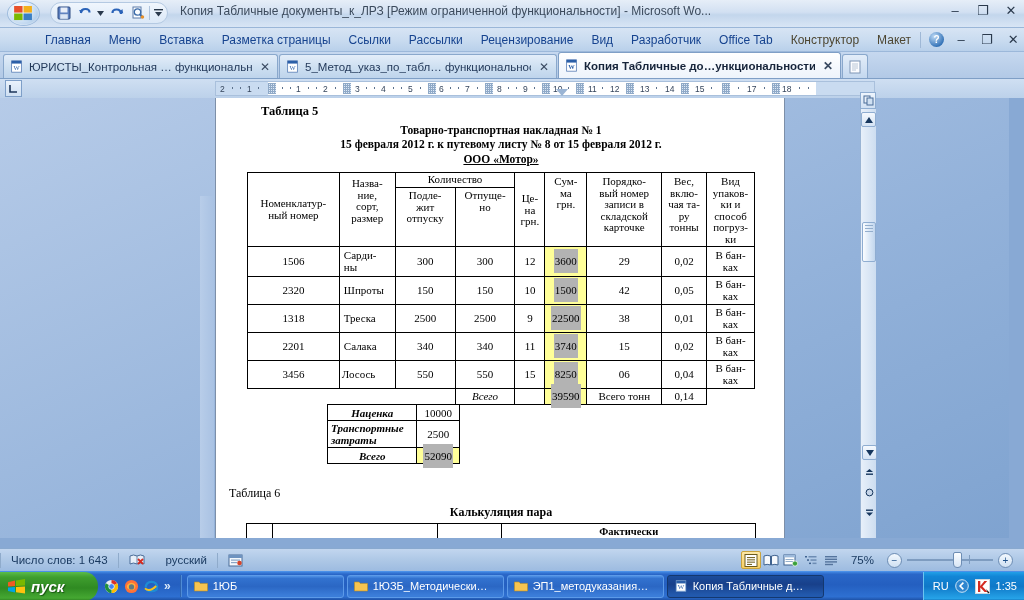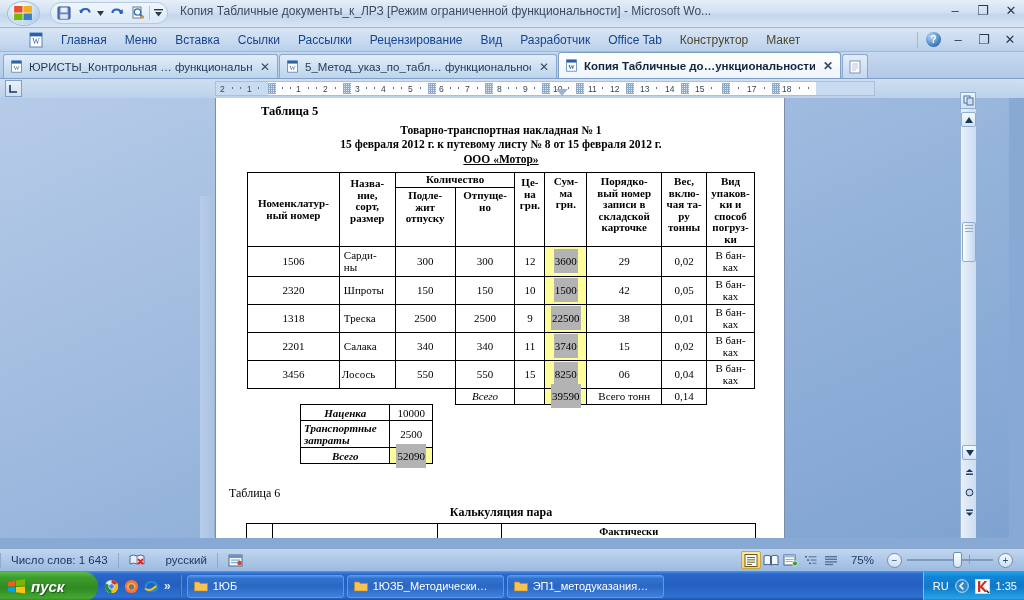--- a/index.html
+++ b/index.html
@@ -2,21 +2,21 @@
 <html><head>
 <meta charset="utf-8">
 <style>
   * { box-sizing: border-box; margin: 0; padding: 0; }
   html, body {
     width: 1024px; height: 600px;
     overflow: hidden;
     font-family: "Liberation Sans", sans-serif;
     background: #88a9d4;
   }
-  #app { position: relative; width: 976px; height: 600px; }
+  #app { position: relative; width: 876px; height: 600px; }
 
   
   .titlebar {
     position: absolute; left: 0; top: 0; width: 1024px; height: 28px;
     background: linear-gradient(to bottom,#e6eef8 0%,#d2e0f2 45%,#c3d6ec 55%,#d8e5f5 100%);
     border-bottom: 1px solid #9ab6d8;
   }
   .office-orb {
     position: absolute; left: 3px; top: 0px; width: 40px; height: 27px;
     border-radius: 0 0 20px 20px/0 0 14px 14px;
@@ -174,28 +174,28 @@
     font-family: "Liberation Serif", serif;
   }
   table.doc td, table.doc th {
     border: 1px solid #000;
     padding: 1px 2px;
     text-align: center;
     vertical-align: middle;
     font-weight: normal;
     line-height: 11.5px;
   }
-  table.doc thead td { vertical-align: middle; font-weight: bold; }
+  table.doc thead td { vertical-align: middle; }
   .hl { background: #ffff99; }
   .fld { background: #b3b3b3; padding: 6px 1px; }
 
   table.sum {
     border-collapse: collapse; font-size: 11px;
     font-family: "Liberation Serif", serif;
-    margin-left: 84px; margin-top: -1px;
+    margin-left: 111px; margin-top: -1px;
   }
   table.sum td { border: 1px solid #000; padding: 1px 3px; vertical-align: middle; }
   .lbl { font-style: italic; font-weight: bold; text-align: center; }
   .numc { text-align: center; }
 
   .cap6 { font-size: 12px; margin-left: 13px; margin-top: 22px; }
   .t6title { text-align:center; font-weight:bold; font-size:12px; margin-top:4px;}
   table.doc6 { border-collapse: collapse; width: 510px; margin: 3px auto 0 auto; font-size: 10.5px;}
   table.doc6 td { border: 1px solid #000; height: 16px; text-align:center; font-weight:bold;}
 
@@ -357,20 +357,21 @@
 
   <div class="ribbonbar">
     <svg class="wordicon-small" viewBox="0 0 16 16">
       <rect x="2" y="1" width="12" height="14" fill="#ffffff" stroke="#5a7fb5"></rect>
       <rect x="2" y="1" width="12" height="3.4" fill="#2b5fa8"></rect>
       <text x="8" y="12" font-size="8" fill="#2b5fa8" text-anchor="middle" font-family="Liberation Serif, serif">W</text>
     </svg>
     <div class="rtab">Главная</div>
     <div class="rtab">Меню</div>
     <div class="rtab">Вставка</div>
+    <div class="rtab">Разметка страницы</div>
     <div class="rtab">Ссылки</div>
     <div class="rtab">Рассылки</div>
     <div class="rtab">Рецензирование</div>
     <div class="rtab">Вид</div>
     <div class="rtab">Разработчик</div>
     <div class="rtab">Office Tab</div>
     <div class="rtab ctx">Конструктор</div>
     <div class="rtab ctx">Макет</div>
     <div class="ribbon-right">
       <div class="ribsep"></div>
@@ -512,21 +513,21 @@
           </colgroup>
           <thead>
             <tr>
               <td rowspan="2" style="height:60px;white-space:pre-line">Номенклатур-
 ный номер</td>
               <td rowspan="2" style="white-space:pre-line;padding-top:5px;vertical-align:top">Назва-
 ние,
 сорт,
 размер</td>
               <td colspan="2" style="height:15px">Количество</td>
-              <td rowspan="2" style="white-space:pre-line;vertical-align:top;padding-top:4px">Це-
+              <td rowspan="2" style="white-space:pre-line;vertical-align:top;padding-top:20px">Це-
 на
 грн.</td>
               <td rowspan="2" style="white-space:pre-line;vertical-align:top;padding-top:3px">Сум-
 ма
 грн.</td>
               <td rowspan="2" style="white-space:pre-line;vertical-align:top;padding-top:3px">Порядко-
 вый номер
 записи в
 складской
 карточке</td>
@@ -839,20 +840,28 @@
           <path d="M0.5 2 L5 2 L6.3 3.4 L13.5 3.4 L13.5 11 L0.5 11 Z" fill="#f7c451" stroke="#c08f1c" stroke-width="0.6"></path>
         </svg>
         <span>1ЮЗБ_Методически…</span>
       </div>
       <div class="taskbtn">
         <svg class="folder-icon" viewBox="0 0 14 12">
           <path d="M0.5 2 L5 2 L6.3 3.4 L13.5 3.4 L13.5 11 L0.5 11 Z" fill="#f7c451" stroke="#c08f1c" stroke-width="0.6"></path>
         </svg>
         <span>ЭП1_методуказания…</span>
       </div>
+      <div class="taskbtn active">
+        <svg class="folder-icon" viewBox="0 0 14 14">
+          <rect x="1.5" y="1" width="11" height="12" fill="#ffffff" stroke="#8fb2da"></rect>
+          <rect x="1.5" y="1" width="11" height="3" fill="#2b5fa8"></rect>
+          <text x="7" y="11" font-size="8" fill="#2b5fa8" text-anchor="middle" font-family="Liberation Serif, serif">W</text>
+        </svg>
+        <span>Копия Табличные д…</span>
+      </div>
     </div>
 
     <div class="tray">
       <span>RU</span>
       <svg width="14" height="14" viewBox="0 0 14 14">
         <circle cx="7" cy="7" r="6.3" fill="#2f86cf" stroke="#cfe7f8" stroke-width="1"></circle>
         <path d="M8.4 3.6 L5.1 7 L8.4 10.4" stroke="#ffffff" stroke-width="1.6" fill="none"></path>
       </svg>
       <svg width="15" height="15" viewBox="0 0 15 15">
         <rect x="0.5" y="0.5" width="14" height="14" fill="#ffffff" stroke="#cfd8e0"></rect>

